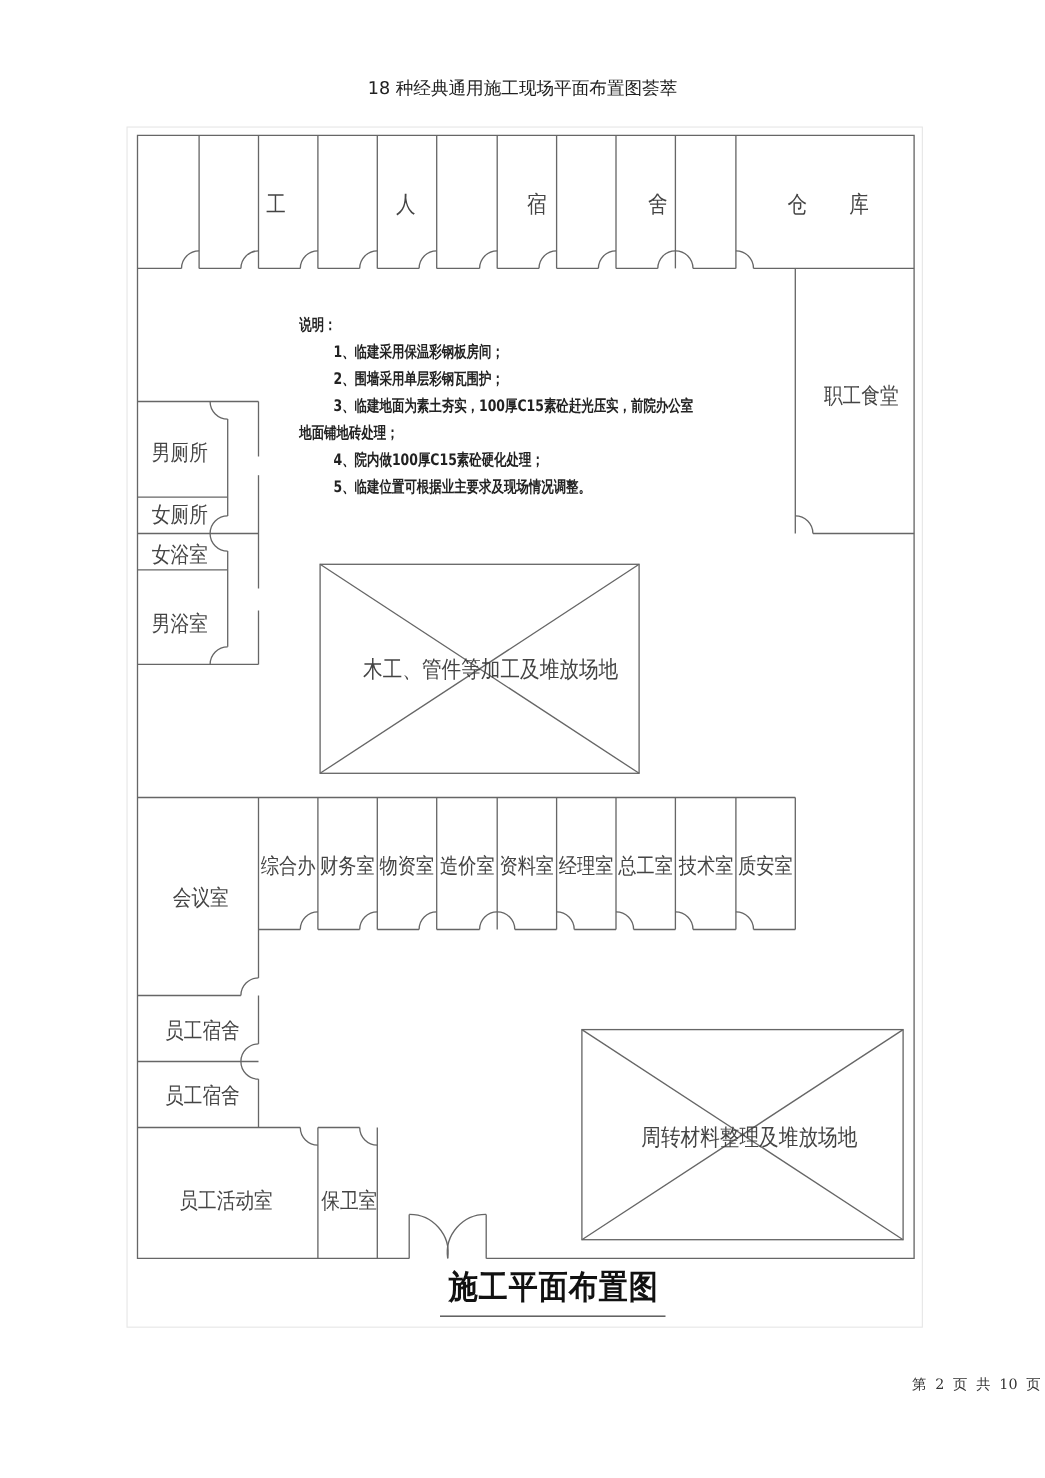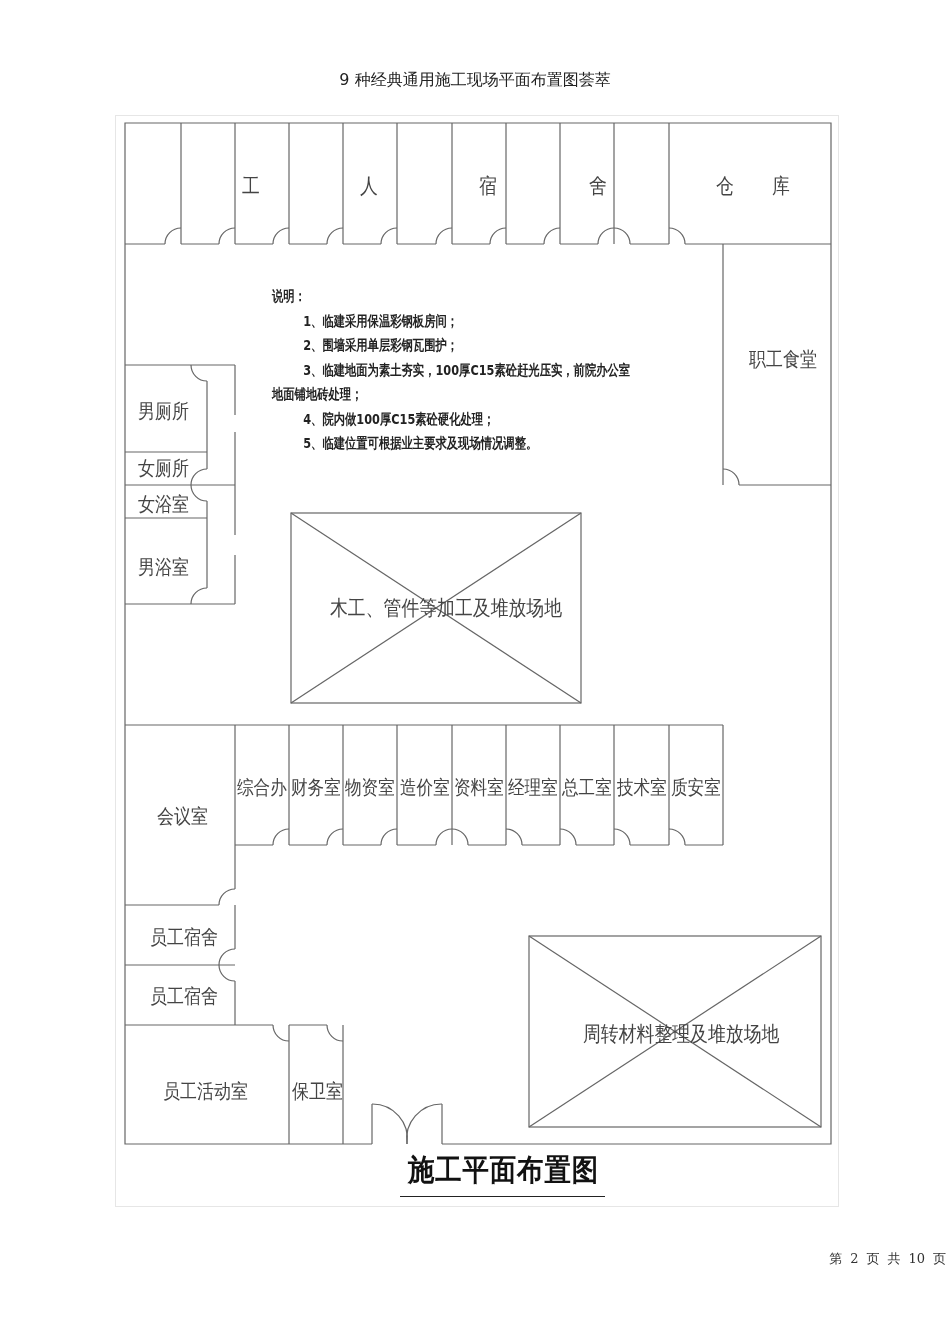--- a/index.html
+++ b/index.html
@@ -11,21 +11,21 @@
   .notes{position:absolute;left:272px;top:284px;font-size:14.5px;color:#222;line-height:24.5px;font-family:"DejaVu Sans",sans-serif;font-weight:bold;transform:scaleX(0.78);transform-origin:left top;white-space:nowrap;}
   .notes .it{padding-left:40px;}
   .plan-title{position:absolute;left:408px;top:1150px;font-size:30px;color:#111;font-family:"DejaVu Sans",sans-serif;font-weight:bold;transform:scaleX(0.88);transform-origin:left top;white-space:nowrap;letter-spacing:1px;}
   .plan-underline{position:absolute;left:400px;top:1196px;width:205px;height:1px;background:#222;}
   .footer{position:absolute;left:0;width:950px;top:1250px;text-align:right;font-size:13px;color:#333;font-family:"DejaVu Serif","Liberation Serif",serif;}
   .footer span{margin:0 4px;}
 </style>
 </head>
 <body>
 
-<div class="doc-title">9 种经典通用施工现场平面布置图荟萃</div>
+<div class="doc-title">18 种经典通用施工现场平面布置图荟萃</div>
 
 <div class="page-panel"></div>
 
 <svg class="plan" width="950" height="1344" xmlns="http://www.w3.org/2000/svg">
   <g fill="none" stroke="#666" stroke-width="1.2">
 
     <polyline points="372,1144 125,1144 125,123 831,123 831,1144 442,1144"></polyline>
 
     <g>
       <line x1="125" y1="244" x2="165" y2="244"></line>

